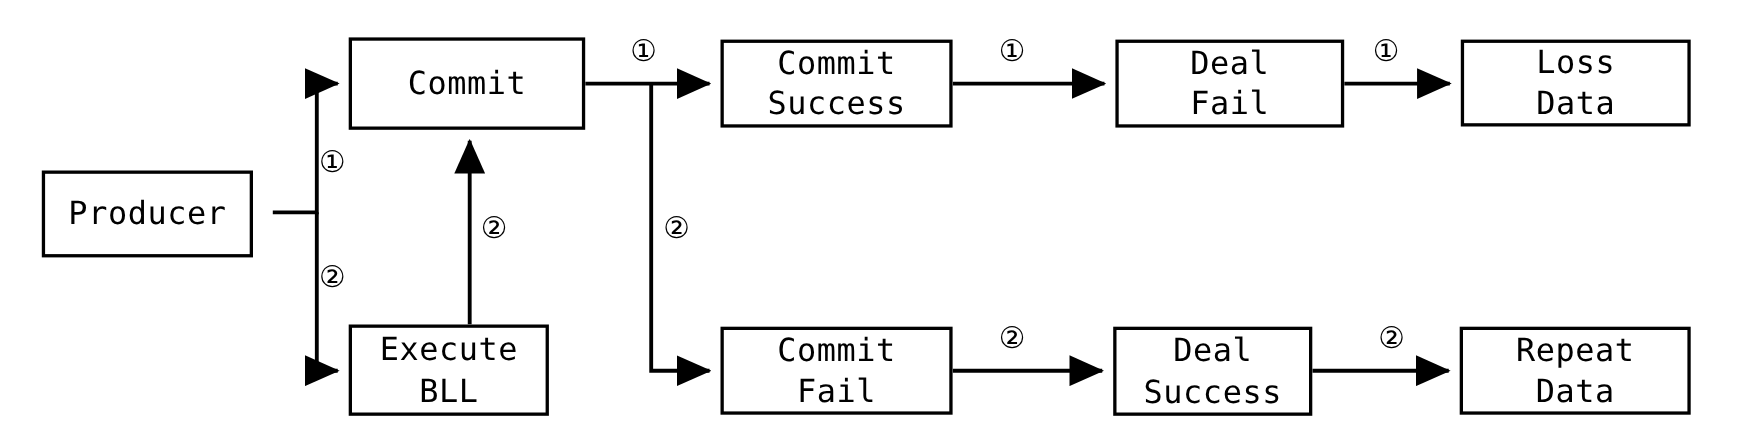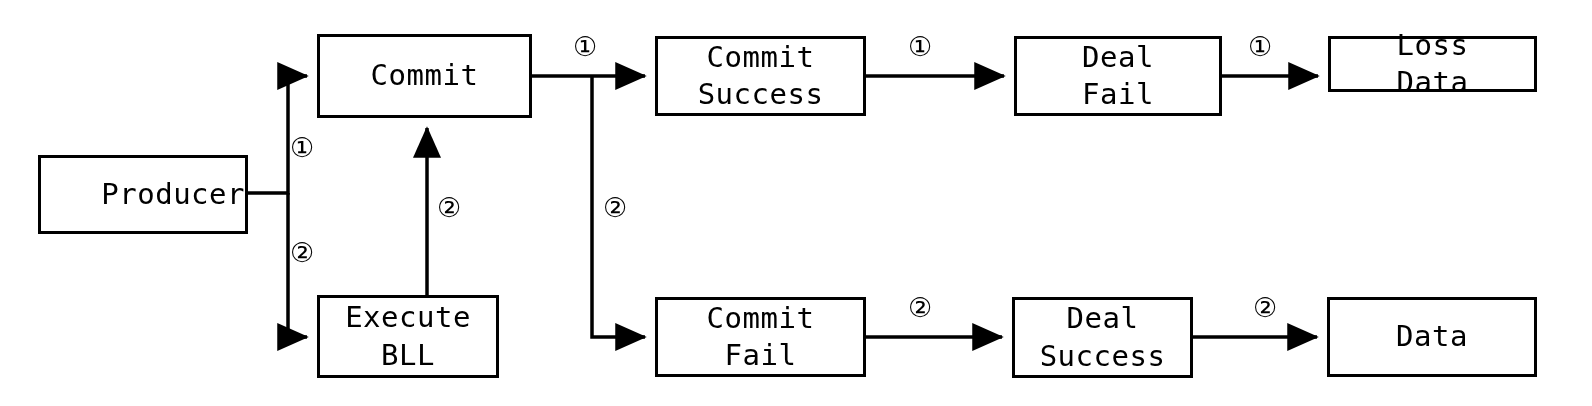--- a/index.html
+++ b/index.html
@@ -96,21 +96,21 @@
 
     <g>
       <path d="M866,337 L1002,337" fill="none" stroke="#000000" stroke-width="3.5" marker-end="url(#arrowhead)"></path>
     </g>
 
     <g>
       <path d="M1193,337 L1317,337" fill="none" stroke="#000000" stroke-width="3.5" marker-end="url(#arrowhead)"></path>
     </g>
   </svg>
 
-  <div class="node-box" style="left: 38px; top: 155px; width: 210px; height: 79px; align-items: flex-end;">
+  <div class="node-box" style="left: 38px; top: 155px; width: 192px; height: 79px;">
     <span class="node-line">Producer</span>
   </div>
 
   <div class="node-box" style="left: 317px; top: 34px; width: 215px; height: 84px;">
     <span class="node-line">Commit</span>
   </div>
 
   <div class="node-box" style="left: 317px; top: 295px; width: 182px; height: 83px;">
     <span class="node-line">Execute</span>
     <span class="node-line">BLL</span>
@@ -129,26 +129,27 @@
   <div class="node-box" style="left: 1014px; top: 36px; width: 208px; height: 80px;">
     <span class="node-line">Deal</span>
     <span class="node-line">Fail</span>
   </div>
 
   <div class="node-box" style="left: 1012px; top: 297px; width: 181px; height: 81px;">
     <span class="node-line">Deal</span>
     <span class="node-line">Success</span>
   </div>
 
-  <div class="node-box" style="left: 1328px; top: 36px; width: 209px; height: 56px;">
+  <div class="node-box" style="left: 1328px; top: 36px; width: 209px; height: 79px;">
     <span class="node-line">Loss</span>
     <span class="node-line">Data</span>
   </div>
 
   <div class="node-box" style="left: 1327px; top: 297px; width: 210px; height: 80px;">
+    <span class="node-line">Repeat</span>
     <span class="node-line">Data</span>
   </div>
 
   <span class="edge-label" style="left: 290px; top: 134px;">①</span>
   <span class="edge-label" style="left: 290px; top: 239px;">②</span>
   <span class="edge-label" style="left: 437px; top: 194px;">②</span>
   <span class="edge-label" style="left: 573px; top: 33px;">①</span>
   <span class="edge-label" style="left: 603px; top: 194px;">②</span>
   <span class="edge-label" style="left: 908px; top: 33px;">①</span>
   <span class="edge-label" style="left: 908px; top: 294px;">②</span>

